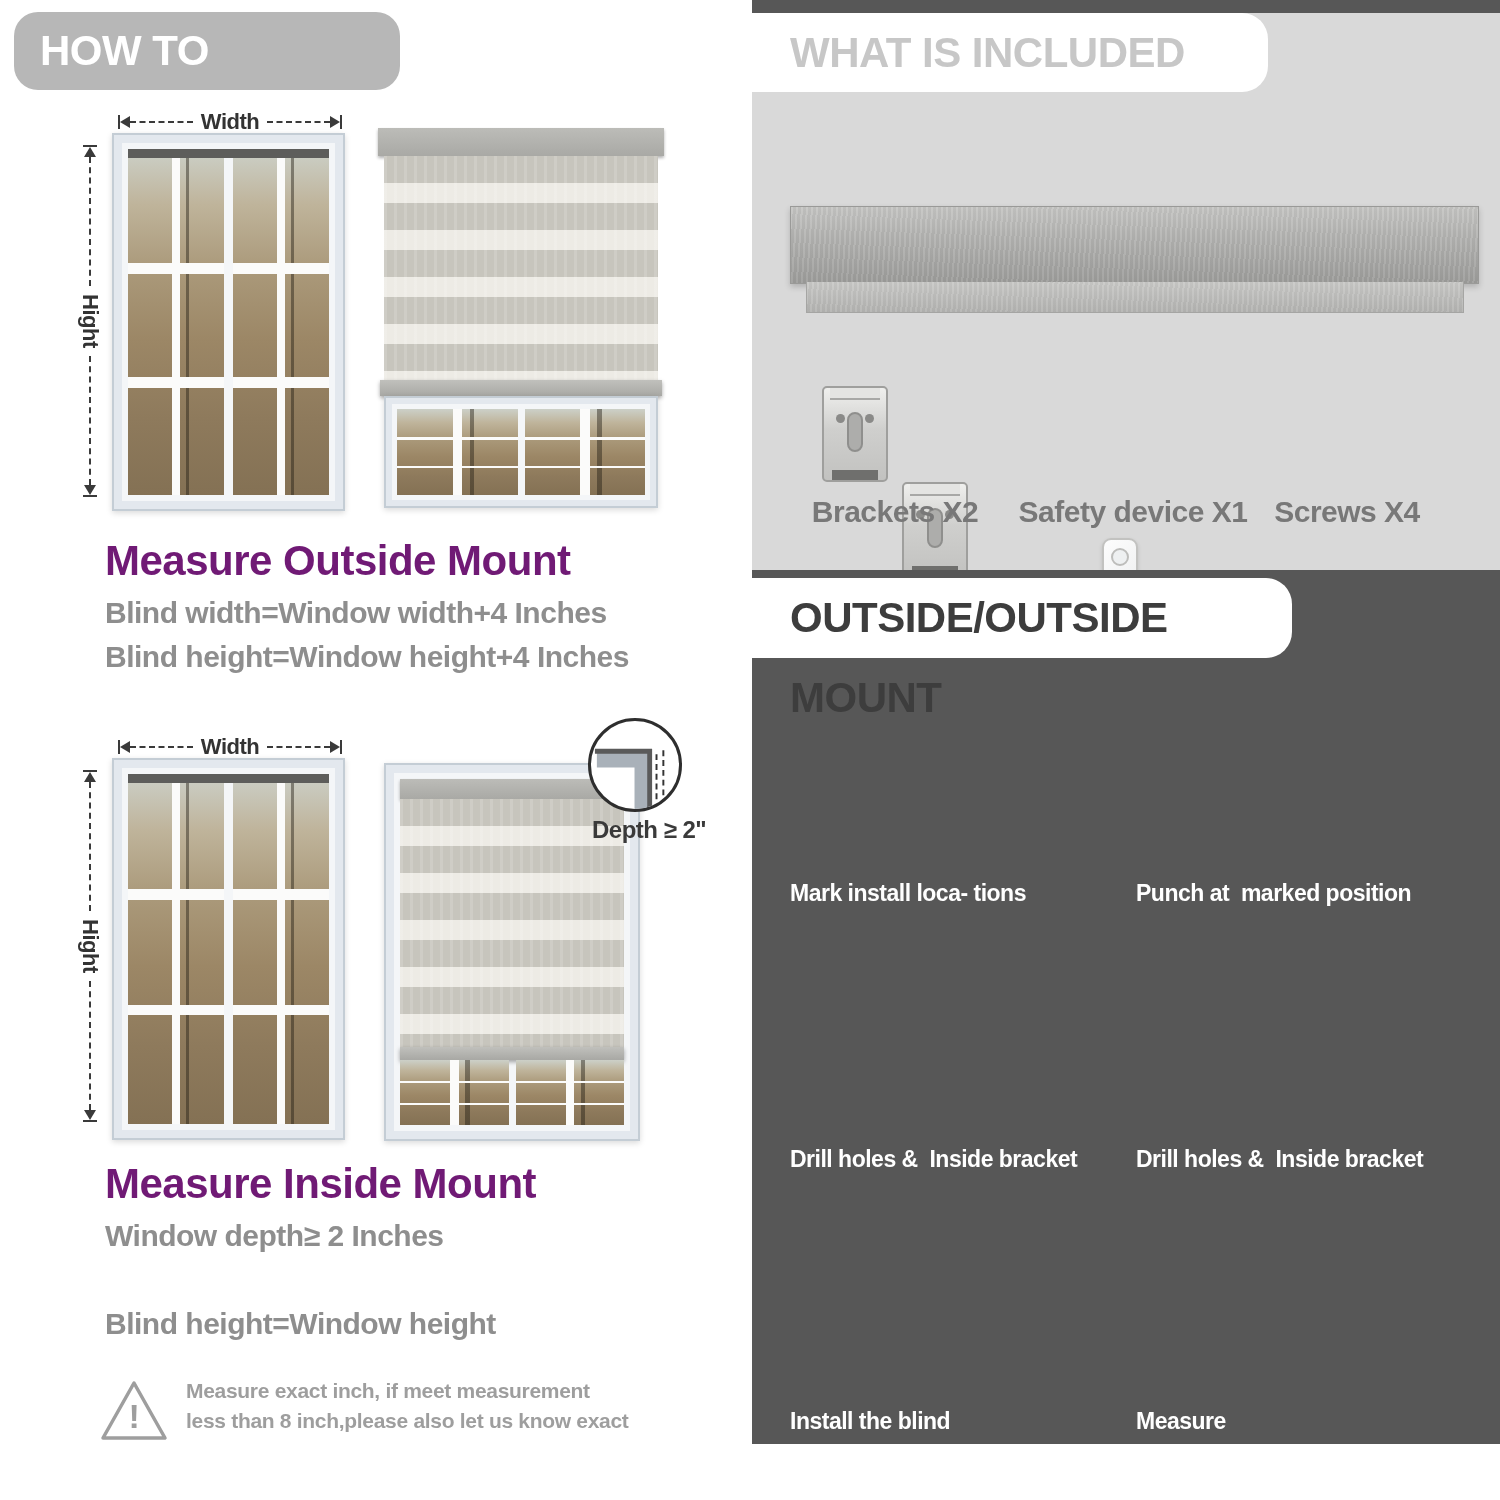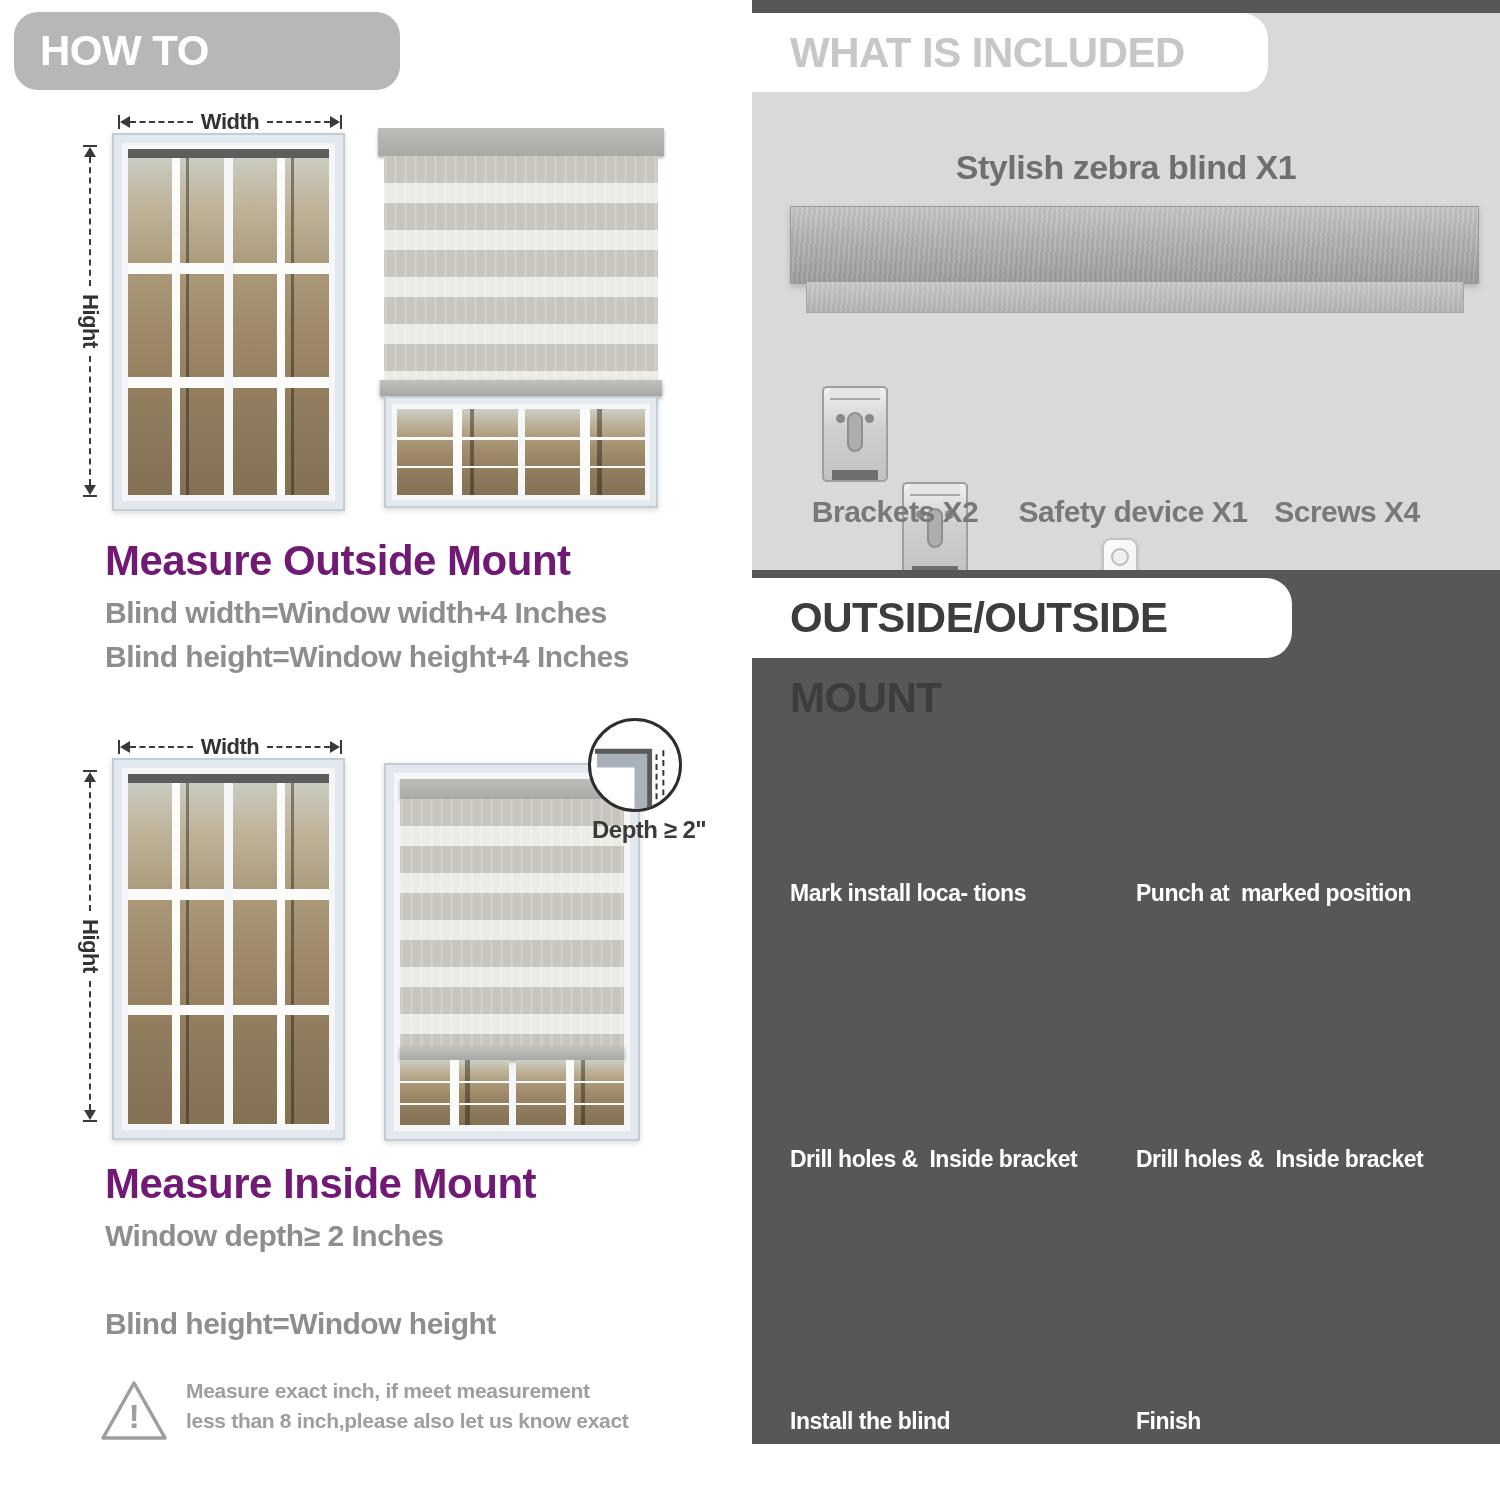--- a/index.html
+++ b/index.html
@@ -197,21 +197,20 @@
       <path d="M36 5 L67 60 L5 60 Z" fill="none" stroke="#9e9e9e" stroke-width="3.5" stroke-linejoin="round"></path>
       <text x="36" y="50" text-anchor="middle" font-family="Liberation Sans, sans-serif" font-size="34" font-weight="bold" fill="#9e9e9e">!</text>
     </svg>
   </div>
   <div class="abs warn-text" style="left:186px;top:1376px;width:445px;">Measure exact inch, if meet measurement less than 8 inch,please also let us know exact measurement, please do not leave it</div>
 
   <div class="abs right-bg"></div>
   <div class="abs right-topbar"></div>
   <div class="abs hdr-included">WHAT IS INCLUDED</div>
 
-  <div class="abs blind-label" style="left:752px;top:148px;width:748px;">Stylish zebra blind X1</div>
 
   <div class="abs headrail-main" style="left:790px;top:206px;width:687px;height:76px;"></div>
   <div class="abs headrail-step" style="left:806px;top:282px;width:656px;height:30px;"></div>
 
   <div class="abs bracket" style="left:822px;top:386px;">
     <div class="tab"></div>
     <div class="sc" style="left:12px;"></div>
     <div class="sc" style="right:12px;"></div>
     <div class="slot"></div>
     <div class="foot"></div>
@@ -248,15 +247,15 @@
   <div class="abs caption" style="left:790px;top:880px;">Mark install loca- tions</div>
 
   <div class="abs caption" style="left:1136px;top:880px;">Punch at  marked position</div>
 
   <div class="abs caption" style="left:790px;top:1146px;">Drill holes &amp;  Inside bracket</div>
 
   <div class="abs caption" style="left:1136px;top:1146px;">Drill holes &amp;  Inside bracket</div>
 
   <div class="abs caption" style="left:790px;top:1408px;">Install the blind</div>
 
-  <div class="abs caption" style="left:1136px;top:1408px;">Finish</div>
+  <div class="abs caption" style="left:1136px;top:1408px;">Measure</div>
 
 </div>
 
 </body></html>

